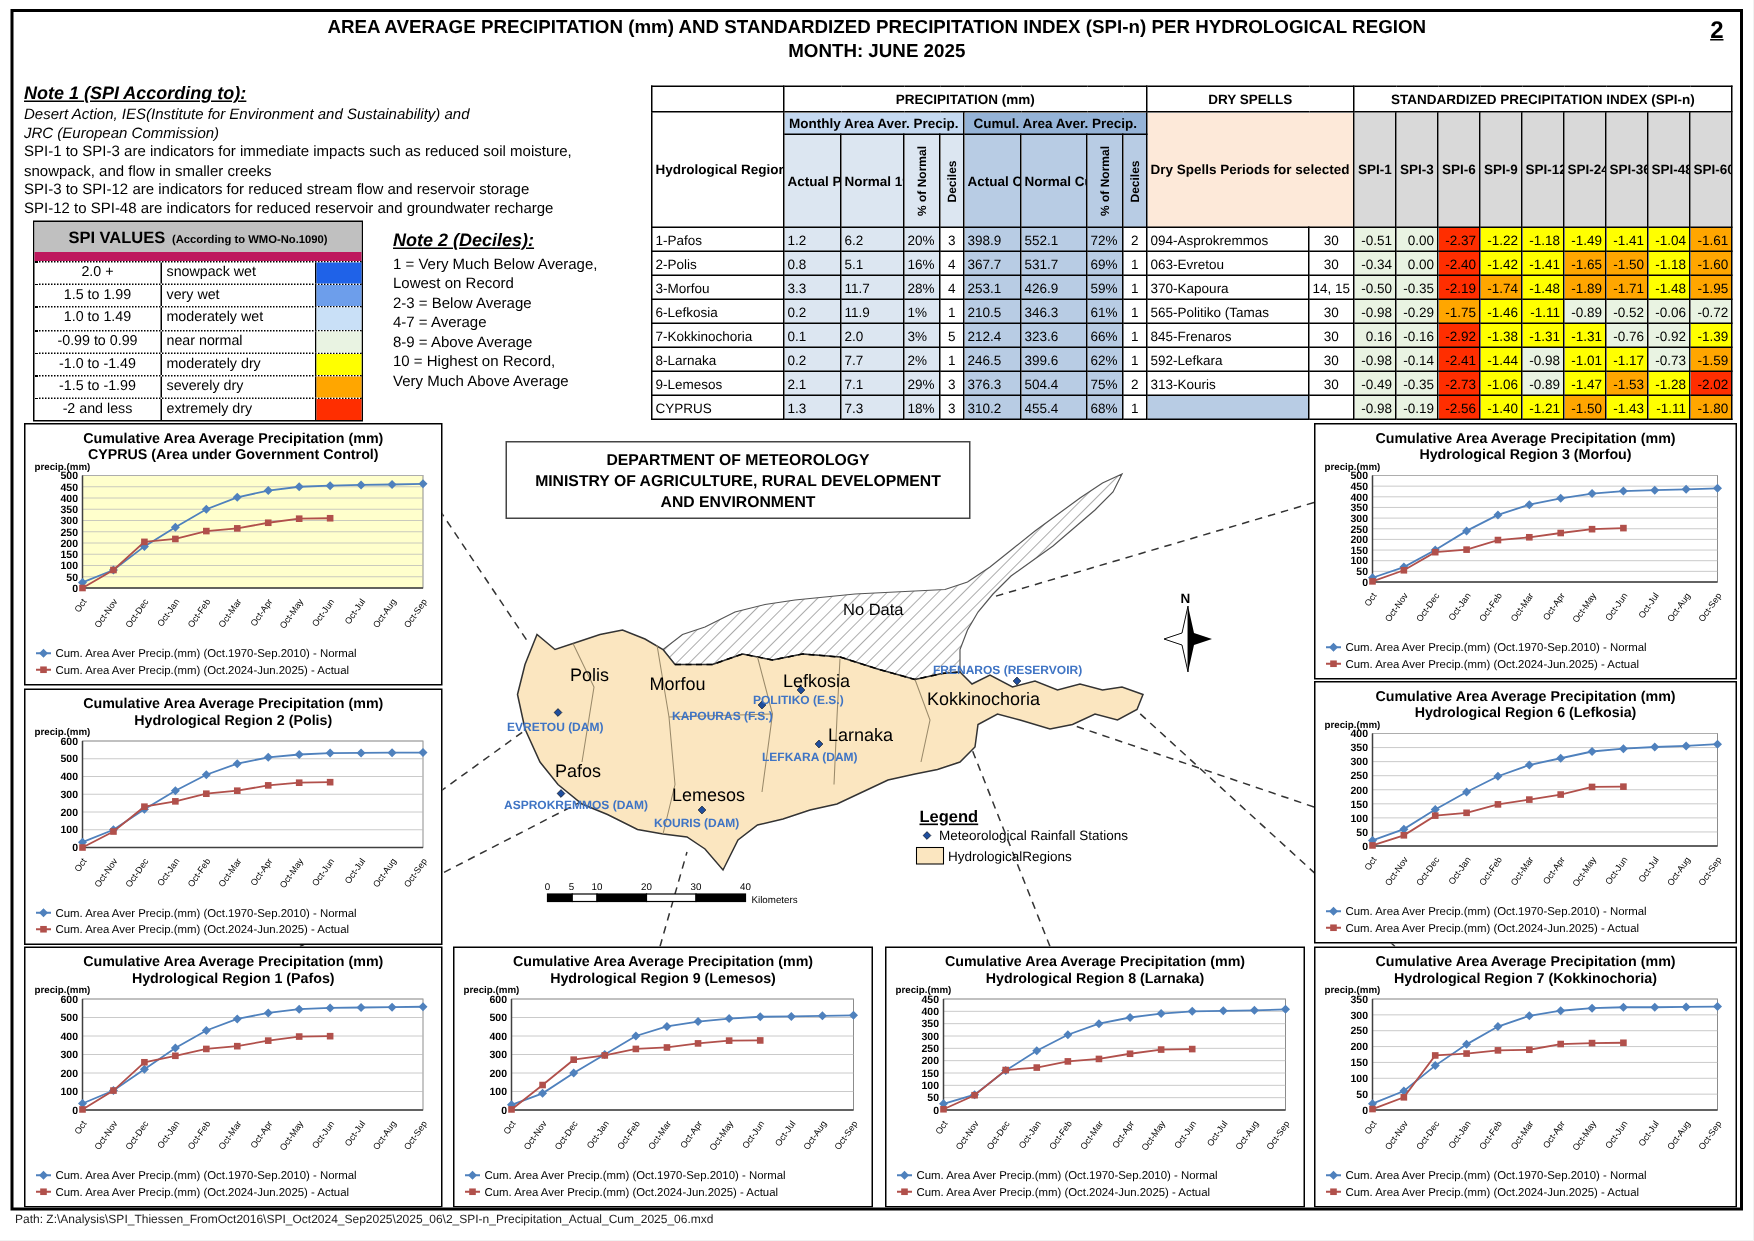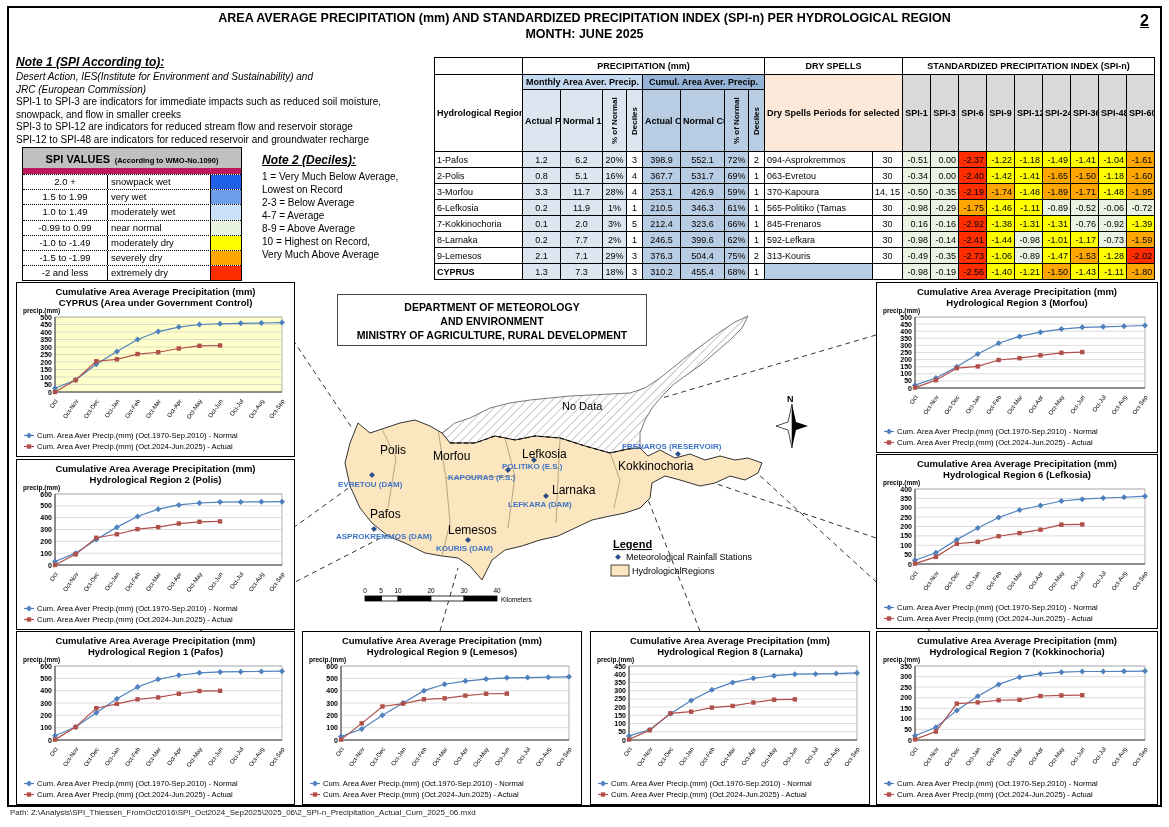--- a/index.html
+++ b/index.html
@@ -40,28 +40,28 @@
   td.band-m{background:#c5d9f1;font-weight:bold;text-align:center;font-size:9px;height:14px;}
   td.band-c{background:#95b3d7;font-weight:bold;text-align:center;font-size:9px;}
   td.regionhead{font-weight:bold;text-align:center;font-size:9.5px;background:#fff;}
   td.m{background:#dce6f1;}
   td.c{background:#b8cce4;}
   td.hm{background:#dce6f1;font-weight:bold;text-align:center;font-size:8px;white-space:normal;}
   td.hc{background:#b8cce4;font-weight:bold;text-align:center;font-size:8px;white-space:normal;}
   td.dry{background:#fde9d9;font-weight:bold;text-align:center;font-size:8.5px;white-space:normal;}
   td.spihead{background:#d9d9d9;font-weight:bold;text-align:center;font-size:8.5px;}
   .vert{writing-mode:vertical-rl;transform:rotate(180deg);font-size:8px;font-weight:bold;margin:0 auto;height:58px;}
-  td.num{text-align:center;}
+  td.num{text-align:left;}
   td.dec{text-align:center;background:#fff;}
   td.rg{font-size:9.5px;background:#fff;}
   td.st{font-size:9px;background:#fff;}
   td.days{font-size:9px;text-align:center;background:#fff;}
   td.spiv{text-align:right;font-size:9px;}
   tr.dr td{height:15px;}
-  tr.bold td.rg{font-weight:bold;}
+  tr.bold td.rg{font-weight:normal;}
   
   #dept-box{left:337px;top:294px;width:310px;height:52px;border:1.5px solid #444;text-align:center;z-index:4;background:#fff;padding-top:5px;box-sizing:border-box;}
   #dept-box div{font-size:10.5px;font-weight:bold;line-height:14px;}
   
   .chart{position:absolute;border:1px solid #000;background:#fff;z-index:5;}
   .chart svg{display:block;}
   
   #map{position:absolute;left:330px;top:308px;z-index:3;}
   
   #footer-path{left:10px;top:808px;font-size:8px;color:#222;z-index:3;}
@@ -393,22 +393,22 @@
             <td class="spiv" style="background:#ffff00">-1.43</td>
             <td class="spiv" style="background:#ffff00">-1.11</td>
             <td class="spiv" style="background:#ffa600">-1.80</td>
           </tr>
         </tbody>
       </table>
     </div>
 
   <div id="dept-box" class="abs">
     <div>DEPARTMENT OF METEOROLOGY</div>
+    <div>MINISTRY OF AGRICULTURE, RURAL DEVELOPMENT</div>
     <div>AND ENVIRONMENT</div>
-    <div>MINISTRY OF AGRICULTURE, RURAL DEVELOPMENT</div>
   </div>
 
   <svg id="map" width="480" height="307" viewBox="0 0 480 307">
     <defs>
       <pattern id="hatch" width="6" height="6" patternUnits="userSpaceOnUse" patternTransform="rotate(45)">
         <rect width="6" height="6" fill="#ffffff"></rect>
         <line x1="0" y1="0" x2="0" y2="6" stroke="#999" stroke-width="1.1"></line>
       </pattern>
     </defs>
 

